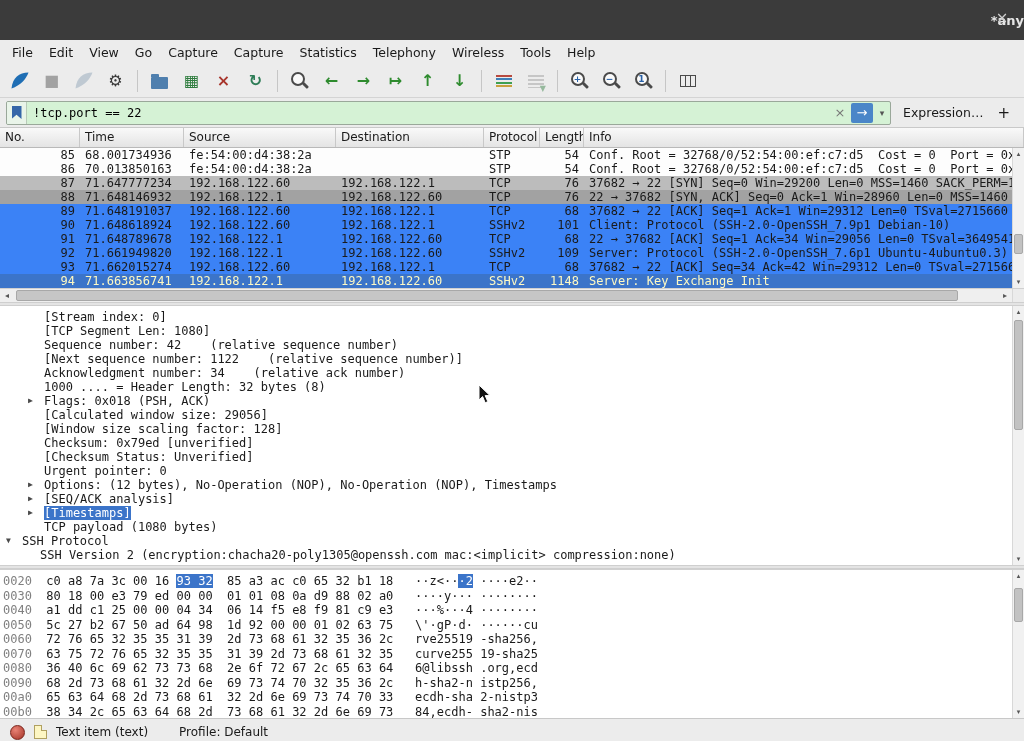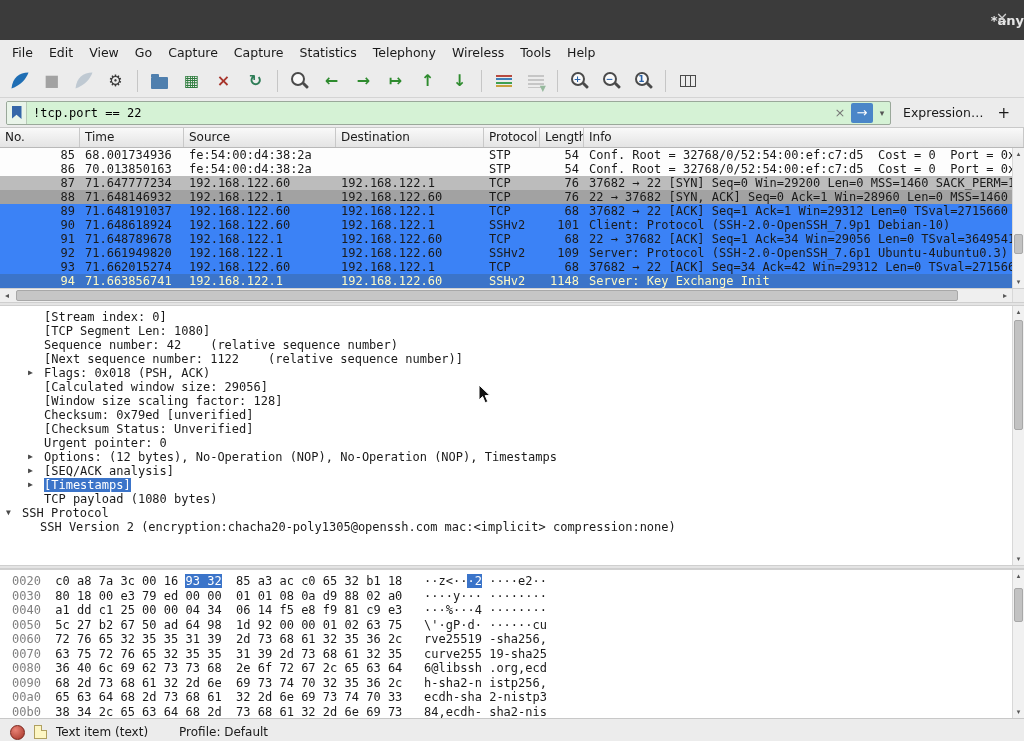--- a/index.html
+++ b/index.html
@@ -78,21 +78,21 @@
   .details { flex:1; overflow:hidden; font:12px "DejaVu Sans Mono", monospace; padding-top:4px; }
   .dt-line { height:14px; line-height:14px; white-space:pre; display:flex; }
   .dt-line.ind0 { padding-left:6px; }
   .dt-line.ind1 { padding-left:24px; }
   .dt-line.ind2 { padding-left:28px; }
   .dt-arrow { width:16px; flex-shrink:0; color:#4a4a4a; font-size:8px; line-height:14px; }
   .dt-text.sel { background:#3b74c9; color:#fff; }
 
   
   .hex-wrap { display:flex; height:149px; background:#fff; border-top:1px solid #d0d0d0; }
-  .hexpane { flex:1; overflow:hidden; font:12px "DejaVu Sans Mono", monospace; padding:4px 0 0 12px; }
+  .hexpane { flex:1; overflow:hidden; font:12px "DejaVu Sans Mono", monospace; padding:4px 0 0 3px; }
   .hx-line { height:14.5px; line-height:14.5px; white-space:pre; }
   .hx-off { color:#808080; }
   .hl { background:#3b74c9; color:#fff; }
 
   
   .statusbar { height:27px; display:flex; align-items:center; background:#ececec; border-top:1px solid #c8c8c8; padding:12px 10px; gap:9px; font-size:12px; }
   .expert-icon { width:15px; height:15px; border-radius:50%; background:radial-gradient(circle at 35% 30%, #e98275, #a33327); border:1px solid #7a241b; flex-shrink:0; }
   .annot-icon { width:13px; height:14px; background:#fdf6c3; border:1px solid #b0a060; position:relative; flex-shrink:0; }
   .annot-icon::after { content:""; position:absolute; right:-1px; top:-1px; width:5px; height:5px; background:#ececec; border-left:1px solid #b0a060; border-bottom:1px solid #b0a060; }
   .status-stats { margin-left:auto; }
@@ -258,20 +258,22 @@
   </div>
 
   <div class="splitter"></div>
 
   <div class="details-wrap">
     <div class="details" id="details">
         <div class="dt-line ind2"><span class="dt-arrow"></span><span class="dt-text">[Stream index: 0]</span></div>
         <div class="dt-line ind2"><span class="dt-arrow"></span><span class="dt-text">[TCP Segment Len: 1080]</span></div>
         <div class="dt-line ind2"><span class="dt-arrow"></span><span class="dt-text">Sequence number: 42    (relative sequence number)</span></div>
         <div class="dt-line ind2"><span class="dt-arrow"></span><span class="dt-text">[Next sequence number: 1122    (relative sequence number)]</span></div>
+        <div class="dt-line ind2"><span class="dt-arrow"></span><span class="dt-text">Acknowledgment number: 34    (relative ack number)</span></div>
+        <div class="dt-line ind2"><span class="dt-arrow"></span><span class="dt-text">1000 .... = Header Length: 32 bytes (8)</span></div>
         <div class="dt-line ind2"><span class="dt-arrow">▶</span><span class="dt-text">Flags: 0x018 (PSH, ACK)</span></div>
         <div class="dt-line ind2"><span class="dt-arrow"></span><span class="dt-text">[Calculated window size: 29056]</span></div>
         <div class="dt-line ind2"><span class="dt-arrow"></span><span class="dt-text">[Window size scaling factor: 128]</span></div>
         <div class="dt-line ind2"><span class="dt-arrow"></span><span class="dt-text">Checksum: 0x79ed [unverified]</span></div>
         <div class="dt-line ind2"><span class="dt-arrow"></span><span class="dt-text">[Checksum Status: Unverified]</span></div>
         <div class="dt-line ind2"><span class="dt-arrow"></span><span class="dt-text">Urgent pointer: 0</span></div>
         <div class="dt-line ind2"><span class="dt-arrow">▶</span><span class="dt-text">Options: (12 bytes), No-Operation (NOP), No-Operation (NOP), Timestamps</span></div>
         <div class="dt-line ind2"><span class="dt-arrow">▶</span><span class="dt-text">[SEQ/ACK analysis]</span></div>
         <div class="dt-line ind2"><span class="dt-arrow">▶</span><span class="dt-text sel">[Timestamps]</span></div>
         <div class="dt-line ind2"><span class="dt-arrow"></span><span class="dt-text">TCP payload (1080 bytes)</span></div>

